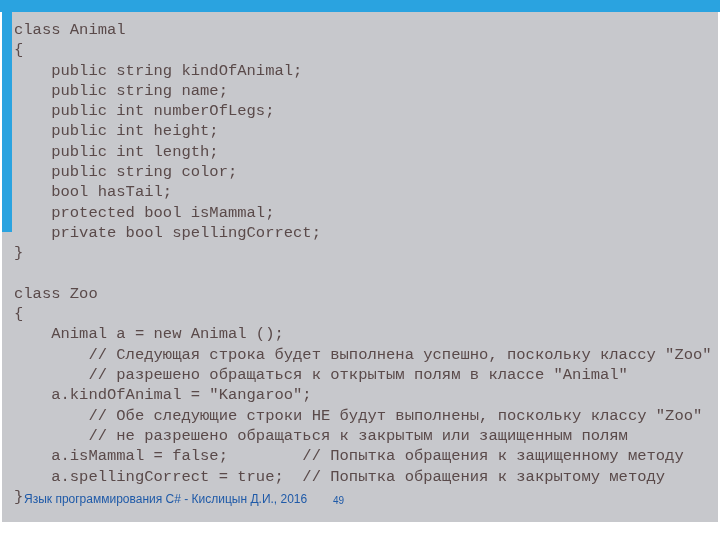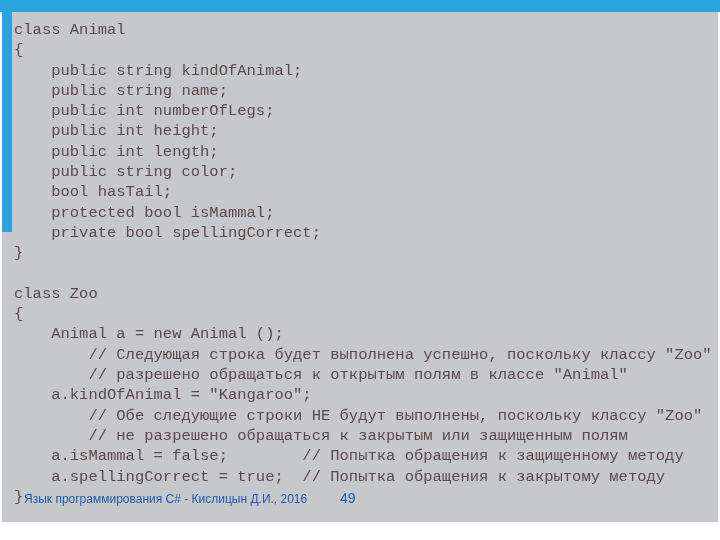--- a/index.html
+++ b/index.html
@@ -1,21 +1,21 @@
 <!DOCTYPE html>
 <html><head>
 <meta charset="utf-8">
 <style>
   html,body{margin:0;padding:0;width:720px;height:540px;overflow:hidden;background:#fff;font-family:sans-serif}
   .topbar{height:12px;background:#2aa3e0;width:100%}
   .codebox{background:#c7c8cc;height:510px;margin:0 2px 0 2px;padding:8px 12px 0 12px;box-sizing:border-box;position:relative}
   .leftbar{position:absolute;left:0;top:0;width:10px;height:220px;background:#2aa3e0}
   pre{margin:0;font-family:"Courier New",monospace;font-size:15.5px;line-height:20.3px;color:#5a4a4a;font-weight:500;white-space:pre}
   .footer{position:absolute;bottom:16px;left:22px;font-size:12px;color:#1f5aa8}
-  .pagenum{position:absolute;bottom:16px;left:338px;font-size:14px;color:#1f5aa8}
+  .pagenum{position:absolute;bottom:16px;left:331px;font-size:10px;color:#1f5aa8}
 </style>
 </head>
 <body>
 
 <div class="topbar"></div>
 <div class="codebox">
   <div class="leftbar"></div>
   <pre>class Animal
 {
     public string kindOfAnimal;

